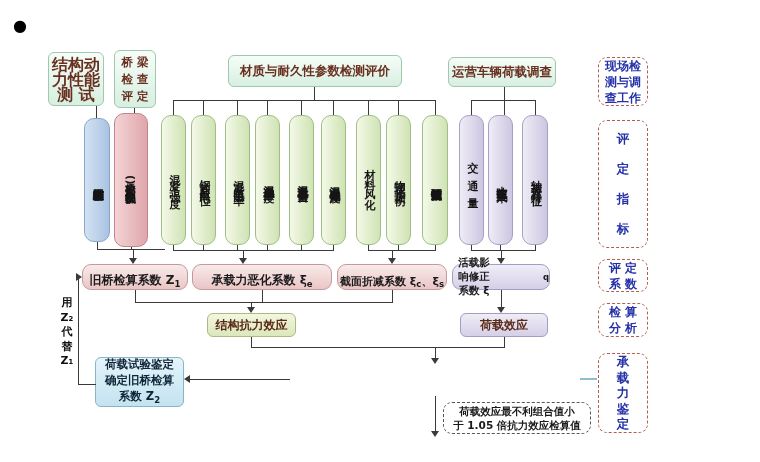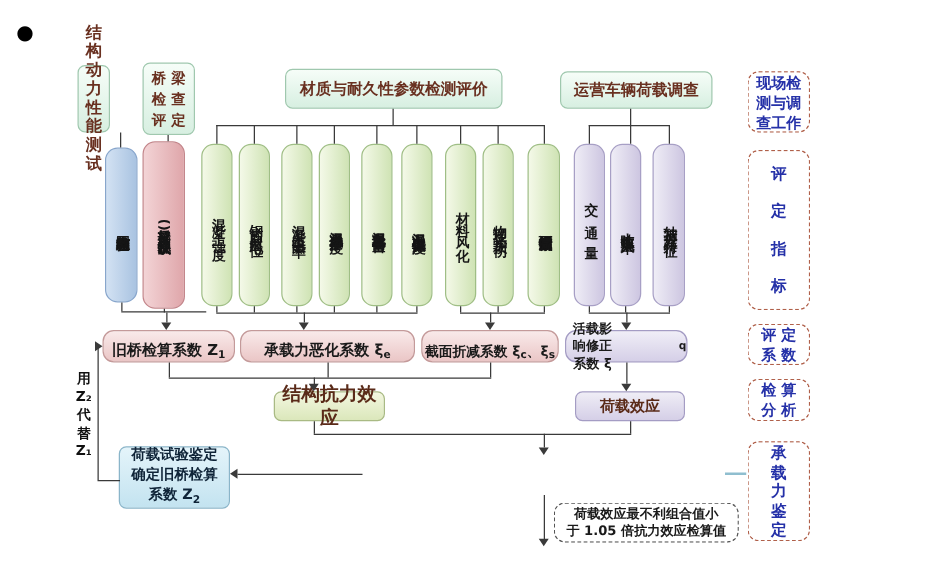--- a/index.html
+++ b/index.html
@@ -17,21 +17,21 @@
   .colgreen{background:linear-gradient(90deg,#f4f9e8,#cfe3b4);border:1px solid #9fbe85;}
   .colpurp{background:linear-gradient(90deg,#efedf6,#cdc6e1);border:1px solid #a79fc5;}
   .ls18{letter-spacing:18px;}.ls10{letter-spacing:10px;}.ls6{letter-spacing:6px;}
   .ls3{letter-spacing:3px;}.ls1{letter-spacing:1px;}
   
   .coefpink{background:linear-gradient(180deg,#f9eaea,#eac6c6);border:1px solid #c49a9a;
             border-radius:9px;color:#1a1a1a;font-size:12px;align-items:flex-end;}
   .coeflav{background:linear-gradient(180deg,#f0eef7,#d5cfe7);border:1px solid #a49cc4;
            border-radius:9px;color:#1a1a1a;font-size:10.5px;}
   sub{font-size:8.5px;}
-  .resist{background:linear-gradient(180deg,#f3f7e0,#dbe7bb);border:1px solid #a9ba84;color:#5a2a18;font-size:15px;margin-left:12px;}
+  .resist{background:linear-gradient(180deg,#f3f7e0,#dbe7bb);border:1px solid #a9ba84;color:#5a2a18;font-size:12px;}
   .loadfx{background:linear-gradient(180deg,#efedf6,#d5cfe7);border:1px solid #a49cc4;color:#5a2a18;font-size:12px;}
   
   .dia{position:absolute;clip-path:polygon(50% 0,100% 50%,50% 100%,0 50%);}
   .diain{position:absolute;left:2px;top:1.5px;right:2px;bottom:1.5px;
          clip-path:polygon(50% 0,100% 50%,50% 100%,0 50%);
          background:linear-gradient(180deg,#ecf7fb,#bcdde9);
          display:flex;align-items:center;justify-content:center;
          font-size:12.5px;font-weight:bold;color:#1c3d52;}
   .z2box{background:linear-gradient(180deg,#e4f4fa,#c3e3f0);border:1px solid #8ab5c9;
          color:#0f2438;font-size:11.5px;line-height:16px;}
@@ -53,28 +53,28 @@
   .fb{position:absolute;left:57px;top:296px;width:20px;text-align:center;
       font-size:11px;font-weight:bold;color:#111;line-height:14.5px;}
 </style>
 </head>
 <body>
 
 <div id="canvas">
 
   <span class="bullet">●</span>
 
-  <div class="bx mint pre" style="left:62px;top:52px;width:26px;height:54px;font-size:13px;line-height:15px;">结构动
+  <div class="bx mint pre" style="left:48px;top:52px;width:56px;height:54px;font-size:16px;line-height:15px;">结构动
 力性能
 测  试</div>
   <div class="bx mint pre" style="left:114px;top:50px;width:42px;height:58px;font-size:11.5px;line-height:17px;">桥 梁
 检 查
 评 定</div>
   <div class="bx mint" style="left:228px;top:55px;width:174px;height:32px;font-size:12.5px;">材质与耐久性参数检测评价</div>
-  <div class="bx mint" style="left:448px;top:57px;width:122px;height:30px;font-size:12.5px;">运营车辆荷载调查</div>
+  <div class="bx mint" style="left:448px;top:57px;width:108px;height:30px;font-size:12.5px;">运营车辆荷载调查</div>
 
   <div class="bx vcol colblue" style="left:84px;top:118px;width:26px;height:124px;">结构固有模态参数</div>
   <div class="bx vcol colpink" style="left:114px;top:113px;width:34px;height:134px;">桥梁部(构)件缺损状况</div>
   <div class="bx vcol colgreen ls6" style="left:161px;top:115px;width:25px;height:130px;">混凝土强度</div>
   <div class="bx vcol colgreen ls3" style="left:191px;top:115px;width:25px;height:130px;">钢筋自然电位</div>
   <div class="bx vcol colgreen ls3" style="left:225px;top:115px;width:25px;height:130px;">混凝土电阻率</div>
   <div class="bx vcol colgreen ls1" style="left:255px;top:115px;width:25px;height:130px;">混凝土保护层厚度</div>
   <div class="bx vcol colgreen ls1" style="left:289px;top:115px;width:25px;height:130px;">混凝土氯离子含量</div>
   <div class="bx vcol colgreen ls1" style="left:321px;top:115px;width:25px;height:130px;">混凝土碳化深度</div>
   <div class="bx vcol colgreen ls10" style="left:356px;top:115px;width:25px;height:130px;">材料风化</div>

